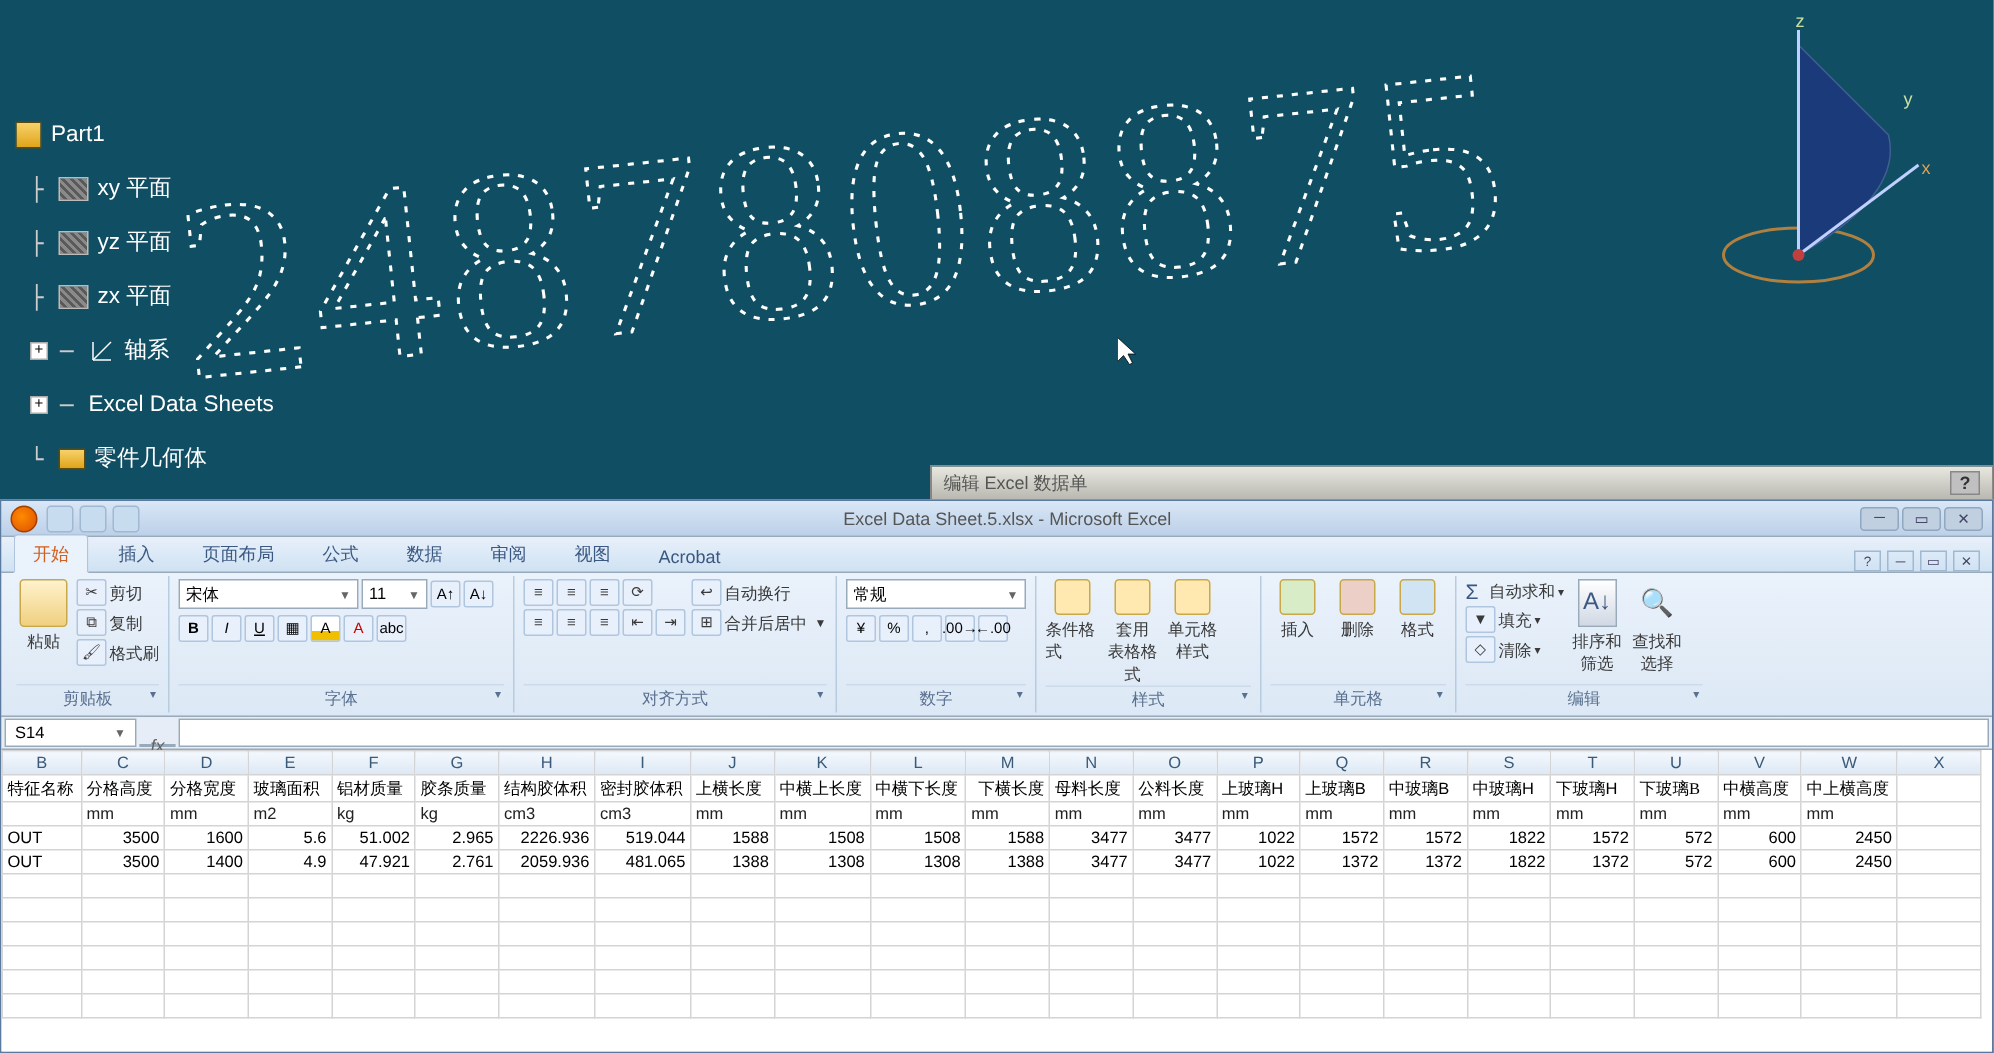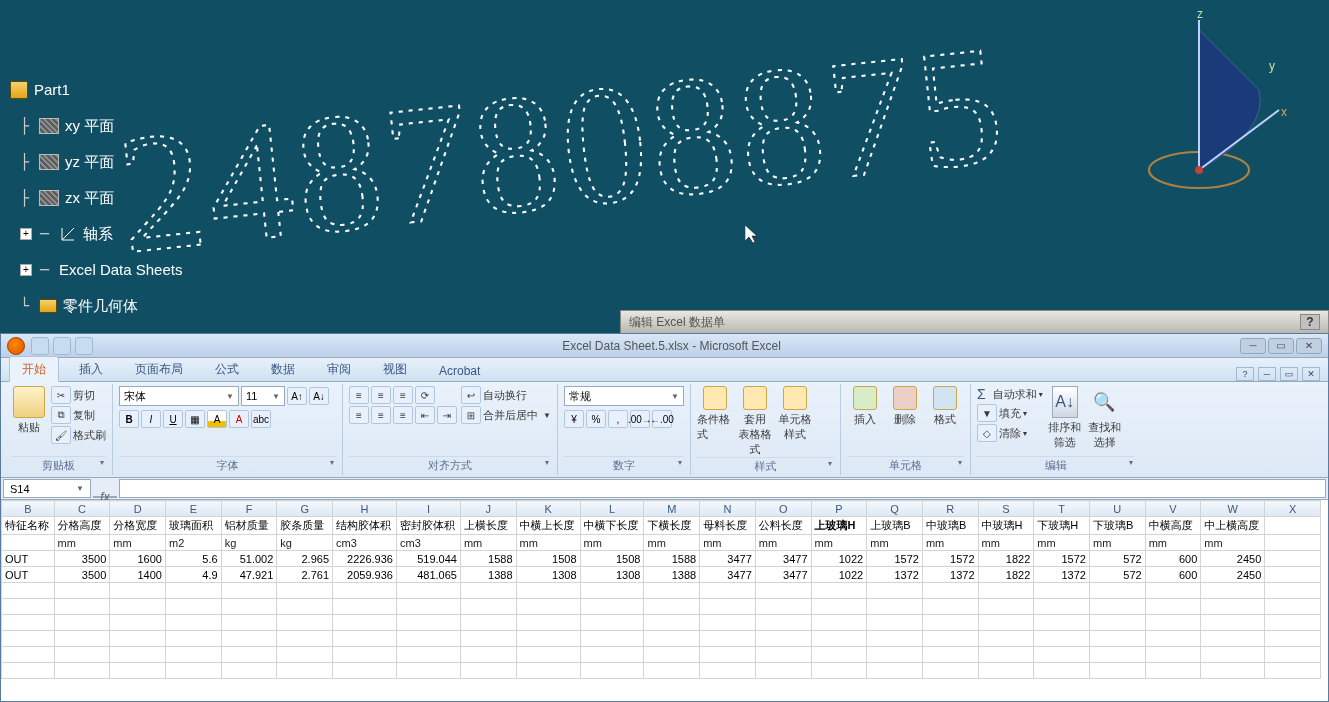--- a/index.html
+++ b/index.html
@@ -590,29 +590,29 @@
               <td class="lbl" style="text-align: left;">分格高度</td>
               <td class="lbl" style="text-align: left;">分格宽度</td>
               <td class="lbl" style="text-align: left;">玻璃面积</td>
               <td class="lbl" style="text-align: left;">铝材质量</td>
               <td class="lbl" style="text-align: left;">胶条质量</td>
               <td class="lbl" style="text-align: left;">结构胶体积</td>
               <td class="lbl" style="text-align: left;">密封胶体积</td>
               <td class="lbl" style="text-align: left;">上横长度</td>
               <td class="lbl" style="text-align: left;">中横上长度</td>
               <td class="lbl" style="text-align: left;">中横下长度</td>
-              <td class="lbl" style="text-align: left;">下横长度</td>
+              <td class="lbl" style="text-align: right;">下横长度</td>
               <td class="lbl" style="text-align: left;">母料长度</td>
               <td class="lbl" style="text-align: left;">公料长度</td>
-              <td class="lbl" style="text-align: left; font-weight: bold;">上玻璃H</td>
+              <td class="lbl" style="text-align: left;">上玻璃H</td>
               <td class="lbl" style="text-align: left;">上玻璃B</td>
               <td class="lbl" style="text-align: left;">中玻璃B</td>
               <td class="lbl" style="text-align: left;">中玻璃H</td>
               <td class="lbl" style="text-align: left;">下玻璃H</td>
-              <td class="lbl" style="text-align: left;">下玻璃B</td>
+              <td class="lbl" style="text-align: left; font-family: Liberation Serif, serif;">下玻璃B</td>
               <td class="lbl" style="text-align: left;">中横高度</td>
               <td class="lbl" style="text-align: left;">中上横高度</td>
               <td class="lbl" style="text-align: left;"></td>
             </tr>
             <tr>
               <td class="unit" style="text-align: left;"></td>
               <td class="unit" style="text-align: left;">mm</td>
               <td class="unit" style="text-align: left;">mm</td>
               <td class="unit" style="text-align: left;">m2</td>
               <td class="unit" style="text-align: left;">kg</td>

